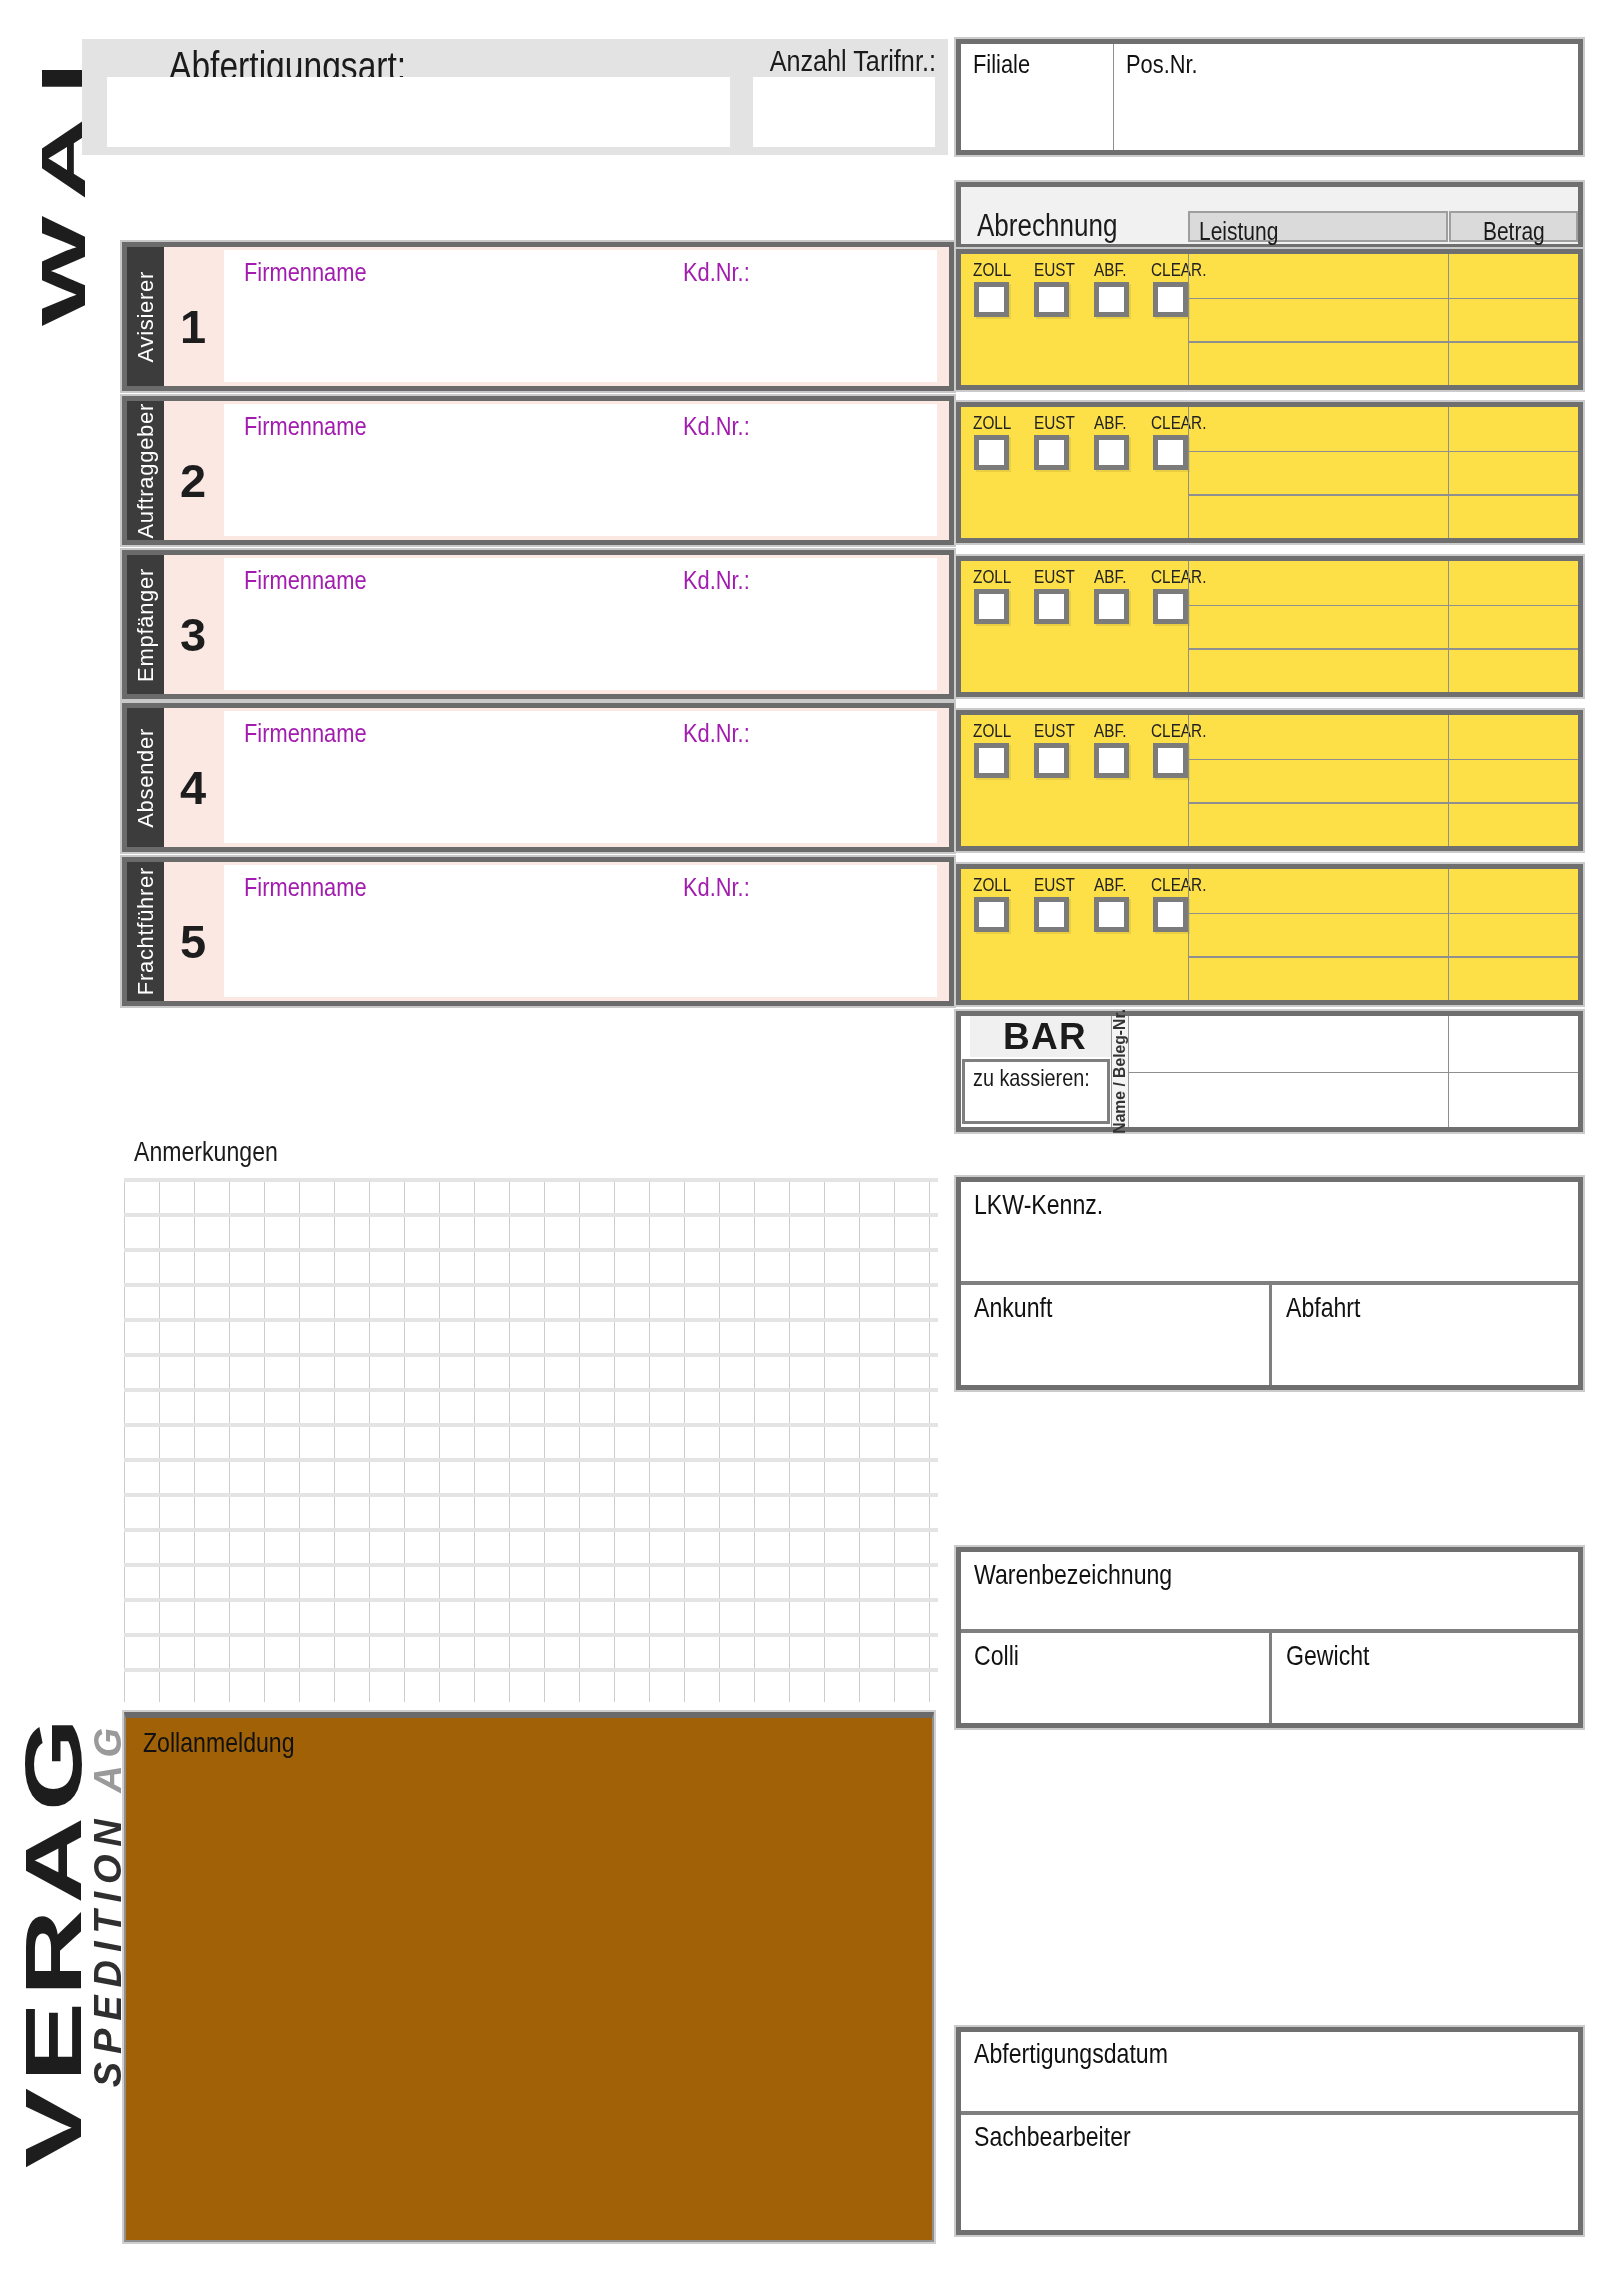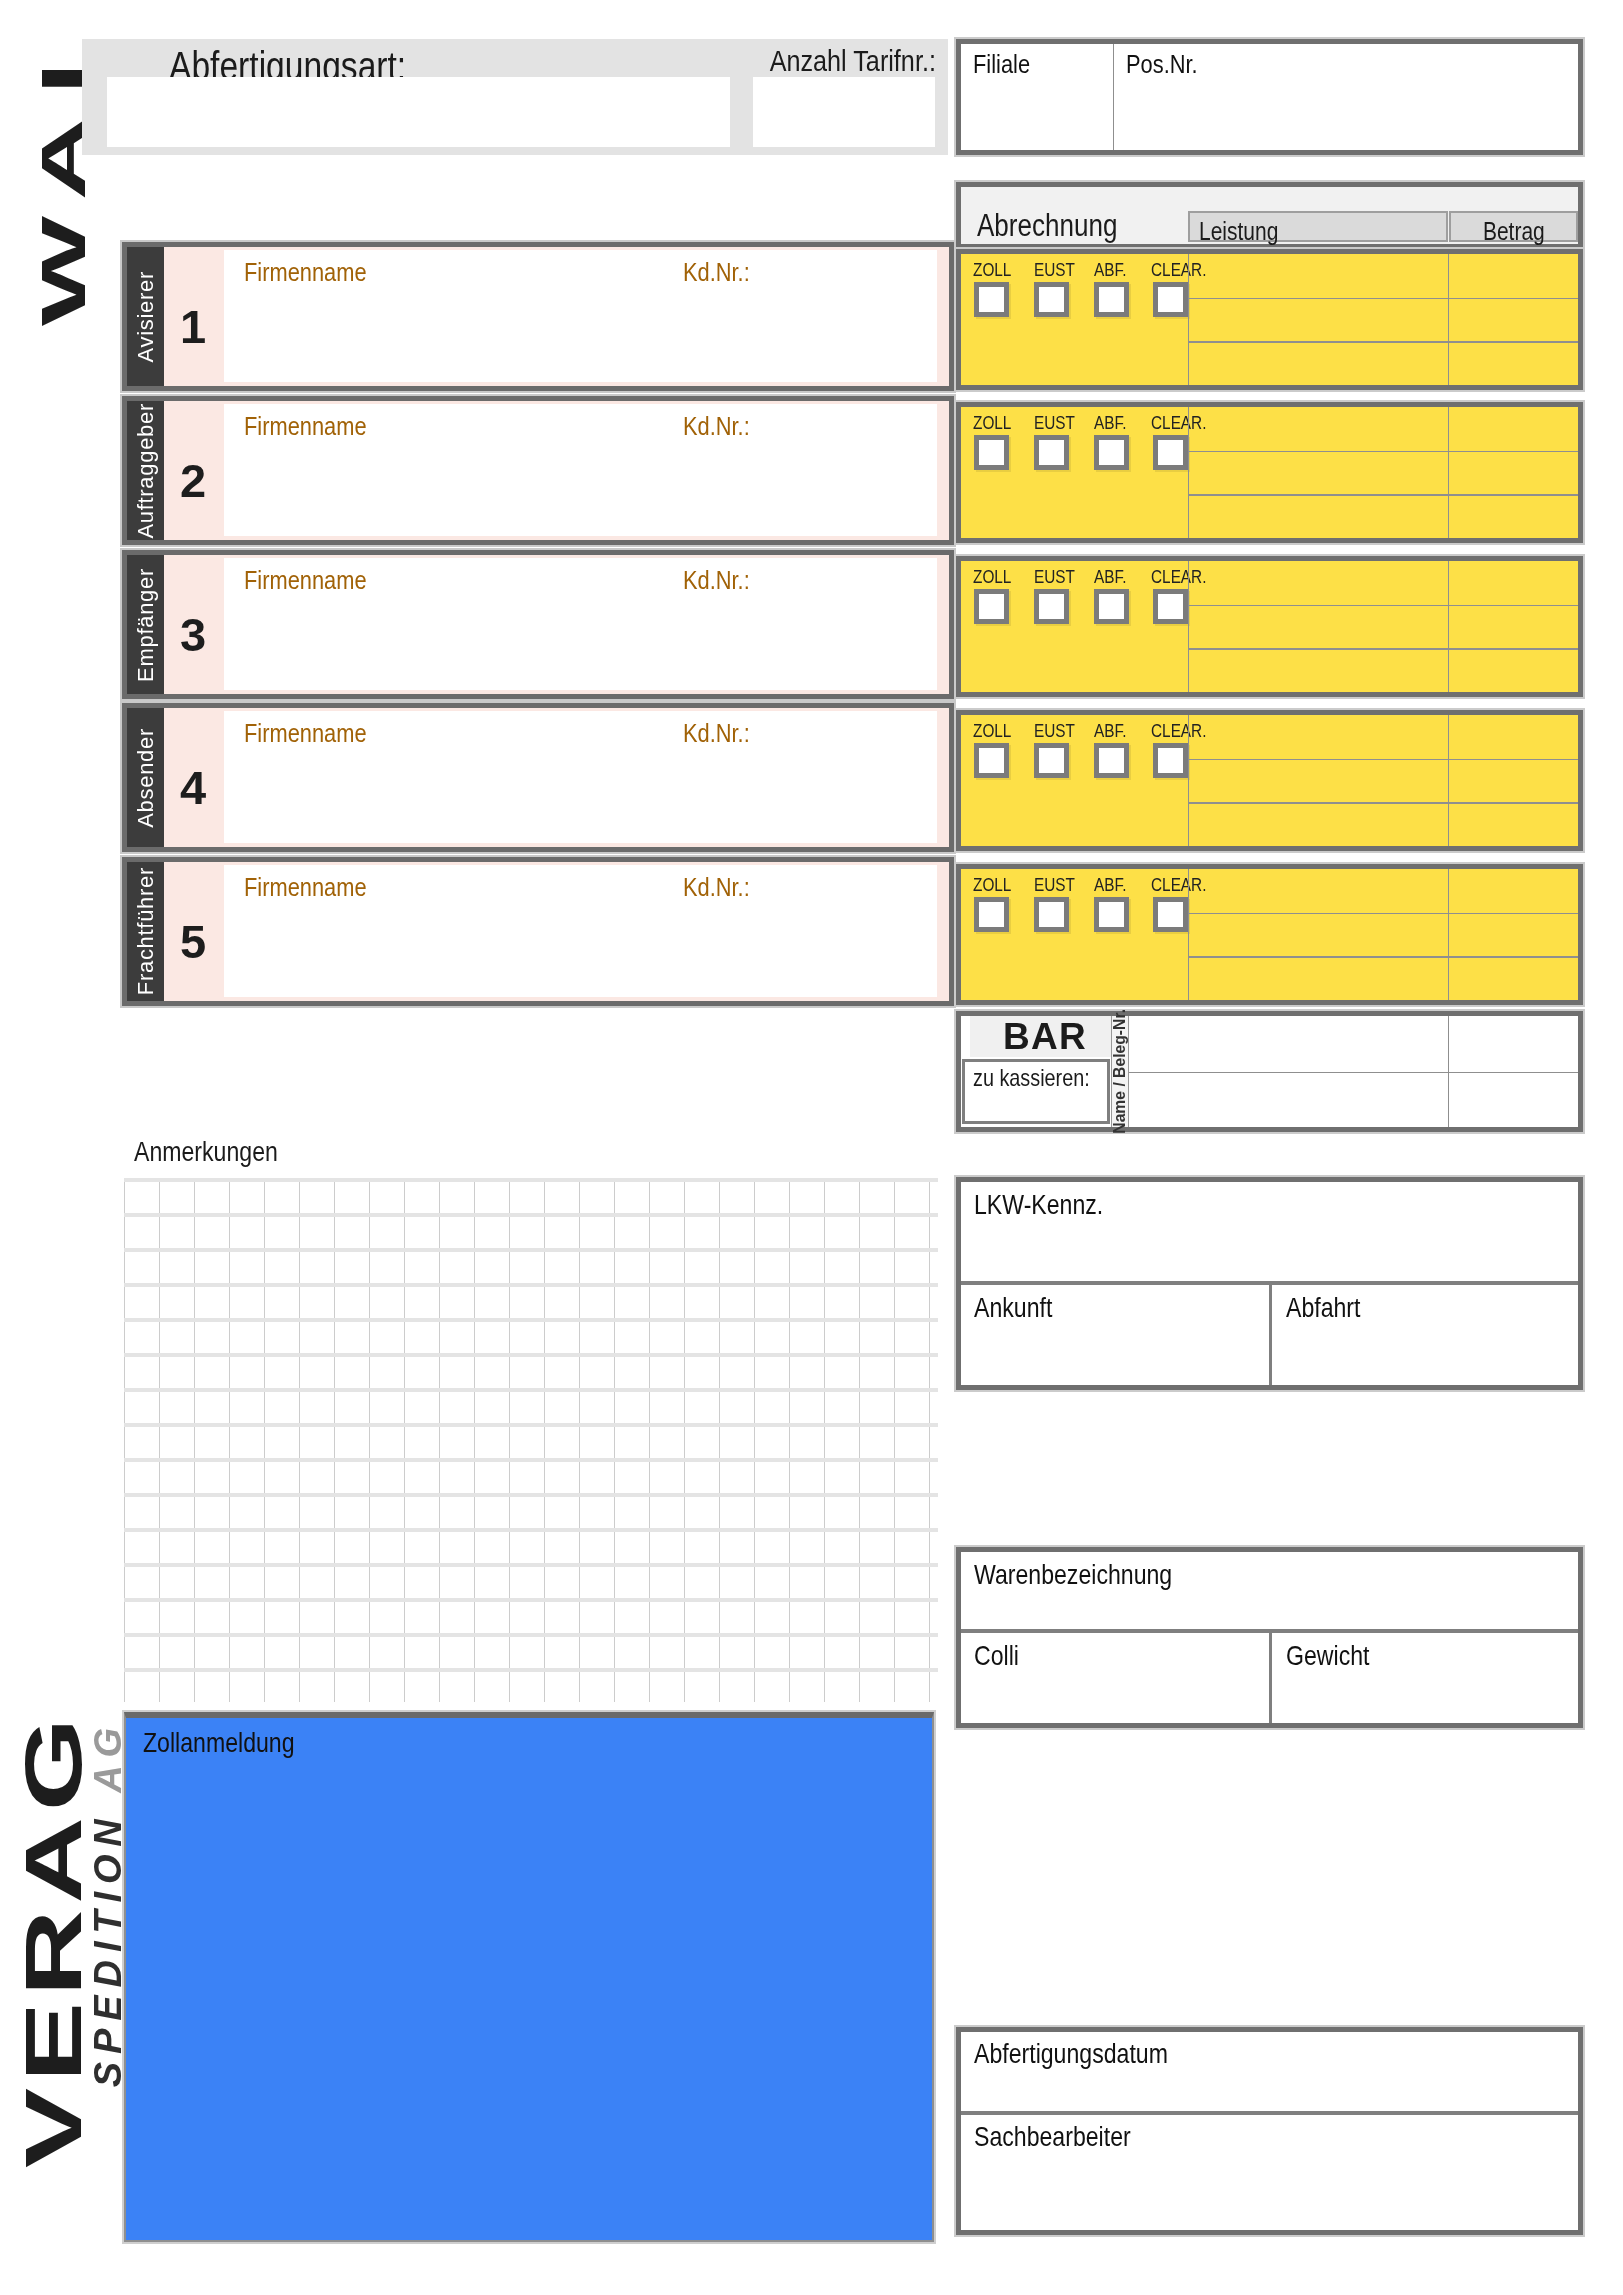--- a/index.html
+++ b/index.html
@@ -17,21 +17,21 @@
   .vtxt{writing-mode:vertical-rl;transform:rotate(180deg);white-space:nowrap;}
   
   .row{position:absolute;left:122px;width:832px;height:149px;border:5.2px solid #6b6b6b;
        outline:2px solid #c9c9c9;background:#fbe8e3;box-sizing:border-box;}
   .strip{position:absolute;left:0;top:0;bottom:0;width:37px;background:#3c3c3c;
          display:flex;align-items:center;justify-content:center;}
   .striplabel{color:#fff;font-size:22px;letter-spacing:0.7px;}
   .rownum{position:absolute;left:37px;width:58px;top:52px;text-align:center;
           font-size:47px;font-weight:800;color:#1d1d1d;}
   .rowwhite{position:absolute;left:97px;top:2.6px;width:713px;height:132px;background:#fff;}
-  .flbl{position:absolute;top:7.9px;font-size:26px;color:#a16207;}
+  .flbl{position:absolute;top:7.9px;font-size:26px;color:#a21caf;}
   
   .sec{position:absolute;left:956px;width:627px;height:141px;border:5.2px solid #6f6f6f;
        outline:2px solid #cbcbcb;background:#fde047;box-sizing:border-box;}
   .cblabel{position:absolute;top:5.2px;font-size:18.3px;color:#222;}
   .cbox{position:absolute;top:27.5px;width:35px;height:35px;border:5.2px solid #7b7b7b;
         background:#fff;box-sizing:border-box;box-shadow:2px 2px 0 rgba(0,0,0,.08);}
   .vline{position:absolute;top:0;bottom:0;width:1.3px;background:#8f8f8f;}
   .hline{position:absolute;height:1.3px;background:#8f8f8f;}
   .hdcell{position:absolute;top:211px;height:31px;background:#dadada;border:2.6px solid #9e9e9e;
           box-sizing:border-box;font-size:25px;}
@@ -258,21 +258,21 @@
     <div class="abs" style="left:0;right:0;top:99px;height:3.9px;background:#7f7f7f;"></div>
     <div class="abs" style="left:308px;top:103px;bottom:0;width:3.3px;background:#7f7f7f;"></div>
     <div class="abs boxlabel" style="left:13px;top:6.5px;"><span class="cl">LKW-Kennz.</span></div>
     <div class="abs boxlabel" style="left:13px;top:110px;"><span class="cl">Ankunft</span></div>
     <div class="abs boxlabel" style="left:325px;top:110px;"><span class="cl">Abfahrt</span></div>
     <div class="abs" style="left:0;top:39px;right:0;height:60px;"></div>
     <div class="abs" style="left:0;top:144px;width:308px;bottom:0;"></div>
     <div class="abs" style="left:311px;top:144px;right:0;bottom:0;"></div>
   </div>
 
-  <div class="abs" style="left:124px;top:1712px;width:810px;height:530px;background:#3b82f6;box-sizing:border-box;
+  <div class="abs" style="left:124px;top:1712px;width:810px;height:530px;background:#a16207;box-sizing:border-box;
        border-top:6.5px solid #6a6a6a;border-left:2px solid #8f8f8f;border-right:2px solid #8f8f8f;border-bottom:2.6px solid #8f8f8f;
        outline:2px solid #cfcfcf;">
     <div class="abs boxlabel" style="left:17px;top:9.2px;"><span class="cl">Zollanmeldung</span></div>
   </div>
 
   <div class="bx" style="left:956px;top:2027px;width:627px;height:208px;">
     <div class="abs" style="left:0;right:0;top:79px;height:3.9px;background:#7f7f7f;"></div>
     <div class="abs boxlabel" style="left:13px;top:6px;"><span class="cl">Abfertigungsdatum</span></div>
     <div class="abs boxlabel" style="left:13px;top:89px;"><span class="cl">Sachbearbeiter</span></div>
     <div class="abs" style="left:0;top:39px;right:0;height:39px;"></div>

